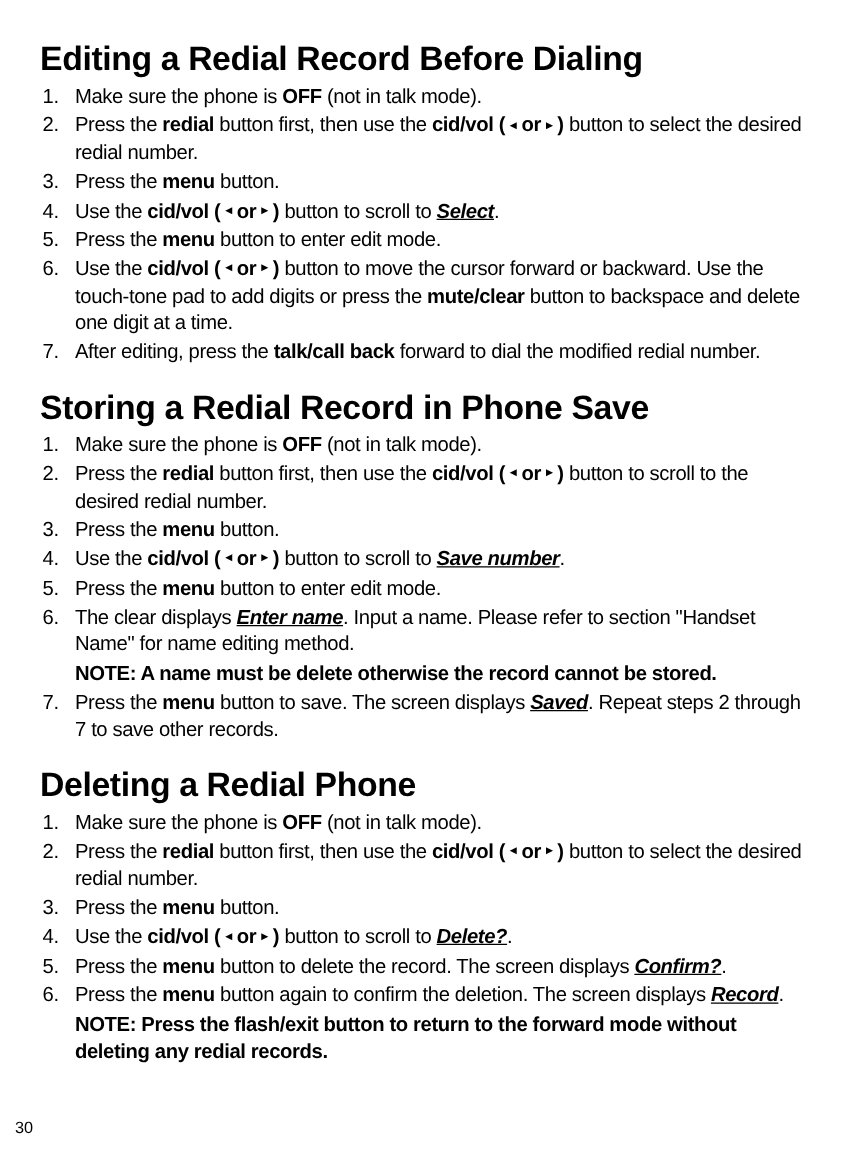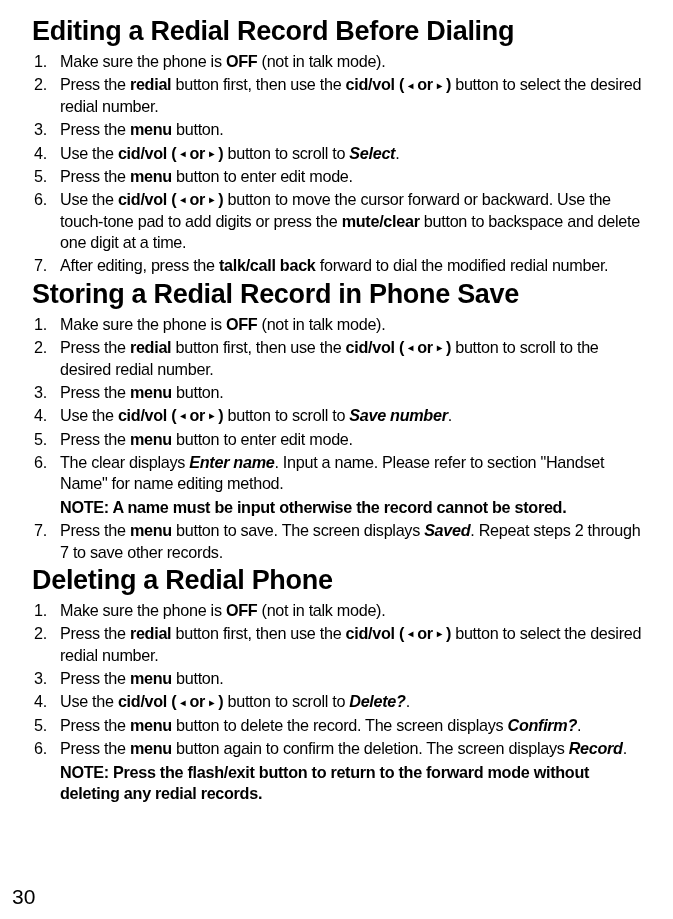--- a/index.html
+++ b/index.html
@@ -13,21 +13,21 @@
       background: #ffffff;
       font-family: Arial, Helvetica, sans-serif;
       color: #000000;
       padding: 14px 28px 12px 32px;
       position: relative;
     }
     .heading {
       font-size: 27px;
       font-weight: bold;
       margin-bottom: 4px;
-      margin-top: 2px;
+      margin-top: 18px;
       letter-spacing: -0.3px;
     }
     .ol {
       list-style: none;
       counter-reset: item;
     }
     .li {
       display: flex;
       font-size: 16.2px;
       line-height: 1.32;
@@ -41,34 +41,35 @@
     }
     .li-content {
       flex: 1;
     }
     .bold {
       font-weight: bold;
     }
     .italic-bold {
       font-weight: bold;
       font-style: italic;
+      text-decoration: underline;
     }
     .note {
       font-weight: bold;
       font-size: 16.2px;
       line-height: 1.32;
       margin-left: 28px;
       letter-spacing: -0.3px;
       margin-bottom: 2px;
     }
     .page-number {
       position: absolute;
       bottom: 10px;
       left: 12px;
-      font-size: 21px;
+      font-size: 13px;
     }
     .arrow {
       font-size: 10px;
       vertical-align: middle;
       position: relative;
       top: -1px;
     }
   </style>
 </head>
 <body>
@@ -125,21 +126,21 @@
   </li>
   <li class="li">
     <span class="li-number">5.</span>
     <span class="li-content"><span>Press the </span><span class="bold">menu</span><span> button to enter edit mode.</span></span>
   </li>
   <li class="li">
     <span class="li-number">6.</span>
     <span class="li-content"><span>The clear displays </span><span class="italic-bold">Enter name</span><span>. Input a name. Please refer to section "Handset Name" for name editing method.</span></span>
   </li>
 </ol>
-<div class="note">NOTE: A name must be input otherwise the record cannot be stored.</div>
+<div class="note">NOTE: A name must be delete otherwise the record cannot be stored.</div>
 <ol class="ol">
   <li class="li">
     <span class="li-number">7.</span>
     <span class="li-content"><span>Press the </span><span class="bold">menu</span><span> button to save. The screen displays </span><span class="italic-bold">Saved</span><span>. Repeat steps 2 through 7 to save other records.</span></span>
   </li>
 </ol>
 
 <h1 class="heading">Deleting a Redial Phone</h1>
 <ol class="ol">
   <li class="li">

